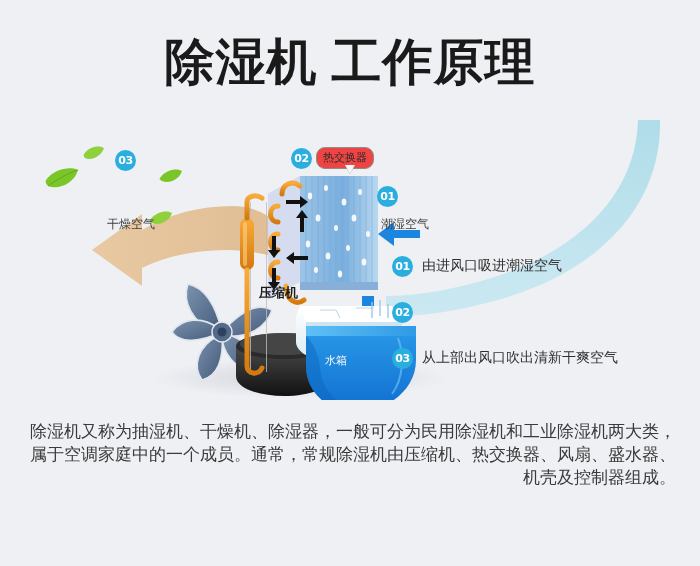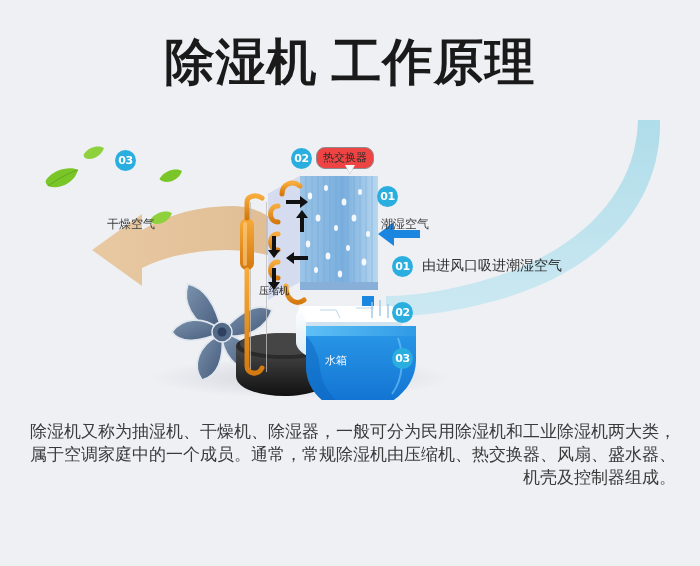--- a/index.html
+++ b/index.html
@@ -53,21 +53,21 @@
   }
   .bubble-tail::after{
     content:"";position:absolute;left:-6px;top:-10px;
     width:0;height:0;
     border-left:6px solid transparent;
     border-right:6px solid transparent;
     border-top:10px solid #8d8d8d;
     z-index:-1;
   }
   .inner-label{
-    position:absolute;font-size:10px;font-weight:normal;
+    position:absolute;font-size:13px;font-weight:bold;
     color:#1b1b1b;white-space:nowrap;
   }
   .inner-label.white{color:#ffffff;font-weight:normal;font-size:11px;}
 
   
   .legend{position:absolute;left:392px;top:254px;width:300px;}
   .legend-row{
     position:relative;height:24px;margin-bottom:22px;
     display:flex;align-items:center;
   }
@@ -328,20 +328,21 @@
   <div class="legend">
     <div class="legend-row">
       <div class="legend-badge">01</div>
       <div class="legend-text">由进风口吸进潮湿空气</div>
     </div>
     <div class="legend-row">
       <div class="legend-badge">02</div>
     </div>
     <div class="legend-row">
       <div class="legend-badge">03</div>
+      <div class="legend-text">从上部出风口吹出清新干爽空气</div>
     </div>
   </div>
 
   <div class="copy">
     <p class="para">除湿机又称为抽湿机、干燥机、除湿器，一般可分为民用除湿机和工业除湿机两大类，属于空调家庭中的一个成员。通常，常规除湿机由压缩机、热交换器、风扇、盛水器、机壳及控制器组成。</p>
   </div>
 
 </div>
 
 </body></html>

